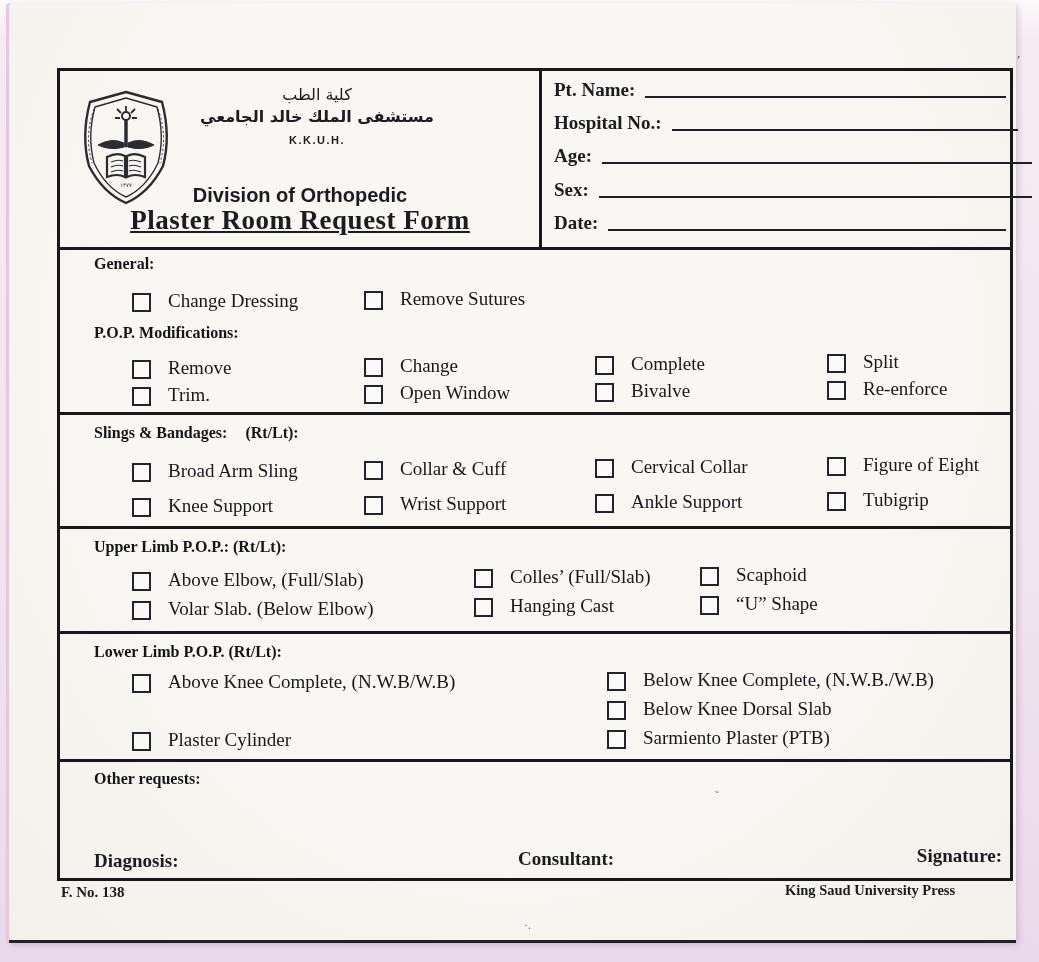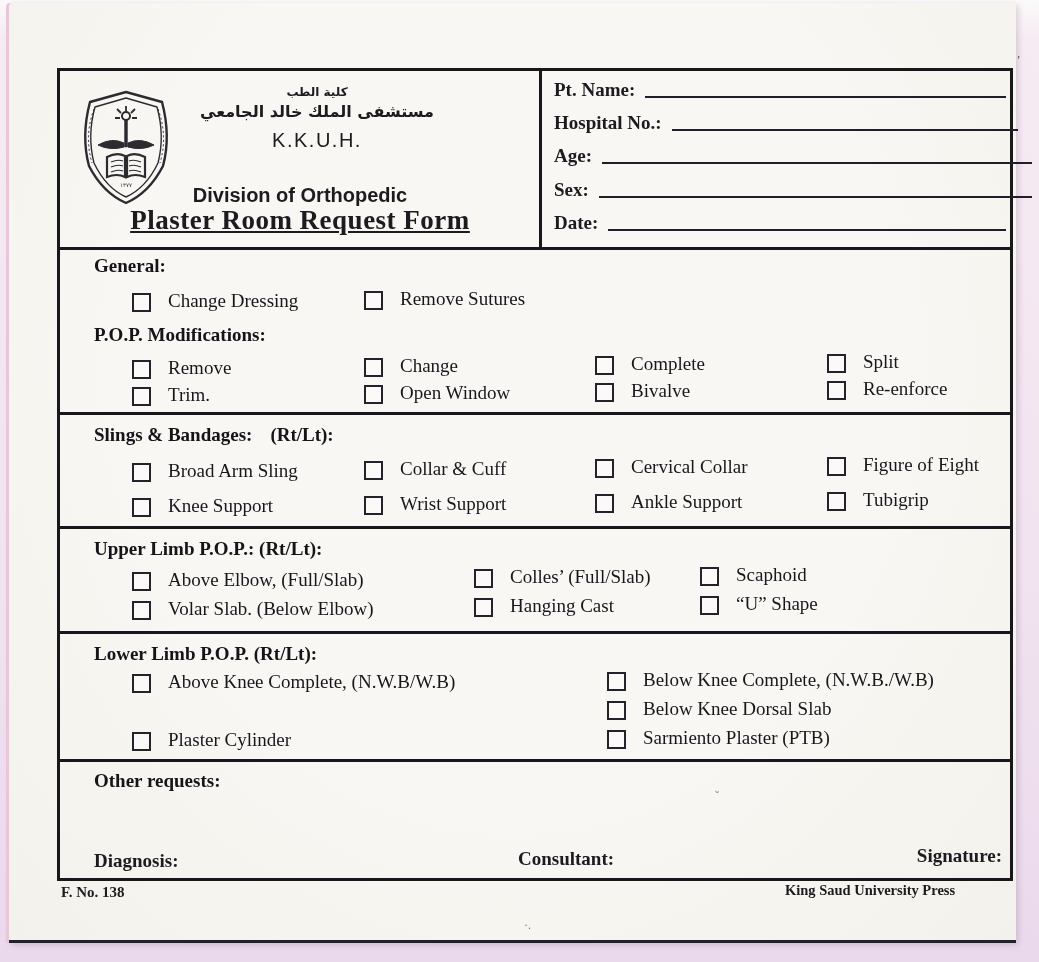--- a/index.html
+++ b/index.html
@@ -18,34 +18,34 @@
   
   .form-box{
     position:absolute;left:48px;top:65px;width:950px;height:807px;
     border:3.5px solid #17171c;background:transparent;overflow:visible;
   }
   .hr{position:absolute;left:-3px;right:-3px;height:2.5px;background:#17171c;}
   .hr.thick{height:3px;}
   .vline{position:absolute;left:479px;top:0;width:3px;height:178.5px;background:#17171c;}
   
   .hdr-center{position:absolute;left:92px;top:14px;width:330px;text-align:center;}
-  .ar1{font-family:"DejaVu Sans",sans-serif;font-size:12px;font-weight:700;direction:rtl;}
+  .ar1{font-family:"DejaVu Sans",sans-serif;font-size:16px;font-weight:400;direction:rtl;}
   .ar2{font-family:"DejaVu Sans",sans-serif;font-size:16px;font-weight:600;direction:rtl;margin-top:3px;}
-  .kkuh{font-family:"Liberation Sans","DejaVu Sans",sans-serif;font-size:20px;font-weight:400;letter-spacing:1.5px;margin-top:8px;}
+  .kkuh{font-family:"Liberation Sans","DejaVu Sans",sans-serif;font-size:11px;font-weight:700;letter-spacing:1.5px;margin-top:8px;}
   .division{position:absolute;left:0;top:113px;width:480px;text-align:center;
     font-family:"Liberation Sans","DejaVu Sans",sans-serif;font-size:20px;font-weight:700;}
   .form-title{position:absolute;left:0;top:134px;width:480px;text-align:center;
     font-size:27px;font-weight:700;letter-spacing:.5px;text-decoration:underline;}
   
   .pt-rows{position:absolute;left:494px;top:8px;right:8px;height:170px;}
   .pt-row{position:absolute;left:0;right:0;display:flex;align-items:flex-end;}
   .pt-label{font-size:19px;font-weight:600;white-space:nowrap;padding-bottom:1px;}
   .pt-line{flex:1;border-bottom:2.5px solid #1f1f2a;margin:0 0 4px 10px;height:14px;}
   
-  .sec-h{position:absolute;left:34px;font-size:19px;font-weight:700;color:#141419;white-space:nowrap;}
+  .sec-h{position:absolute;left:34px;font-size:16px;font-weight:700;color:#141419;white-space:nowrap;}
   .sec-h .suffix{margin-left:18px;}
   .item{position:absolute;display:flex;align-items:flex-end;white-space:nowrap;}
   .cb{width:15px;height:15px;border:2.5px solid #23232b;margin-top:2px;background:rgba(255,255,255,.4);}
   .lbl{margin-left:17px;font-size:19px;line-height:1.1;color:#17171c;}
   .c1{left:72px}.c2{left:304px}.c3{left:535px}.c4{left:767px}
   .u1{left:72px}.u2{left:414px}.u3{left:640px}
   .l1{left:72px}.l2{left:547px}
   .bottom-lbl{position:absolute;font-size:19px;font-weight:700;white-space:nowrap;}
   
   .form-no{position:absolute;left:52px;top:881px;font-size:15px;font-weight:700;}

